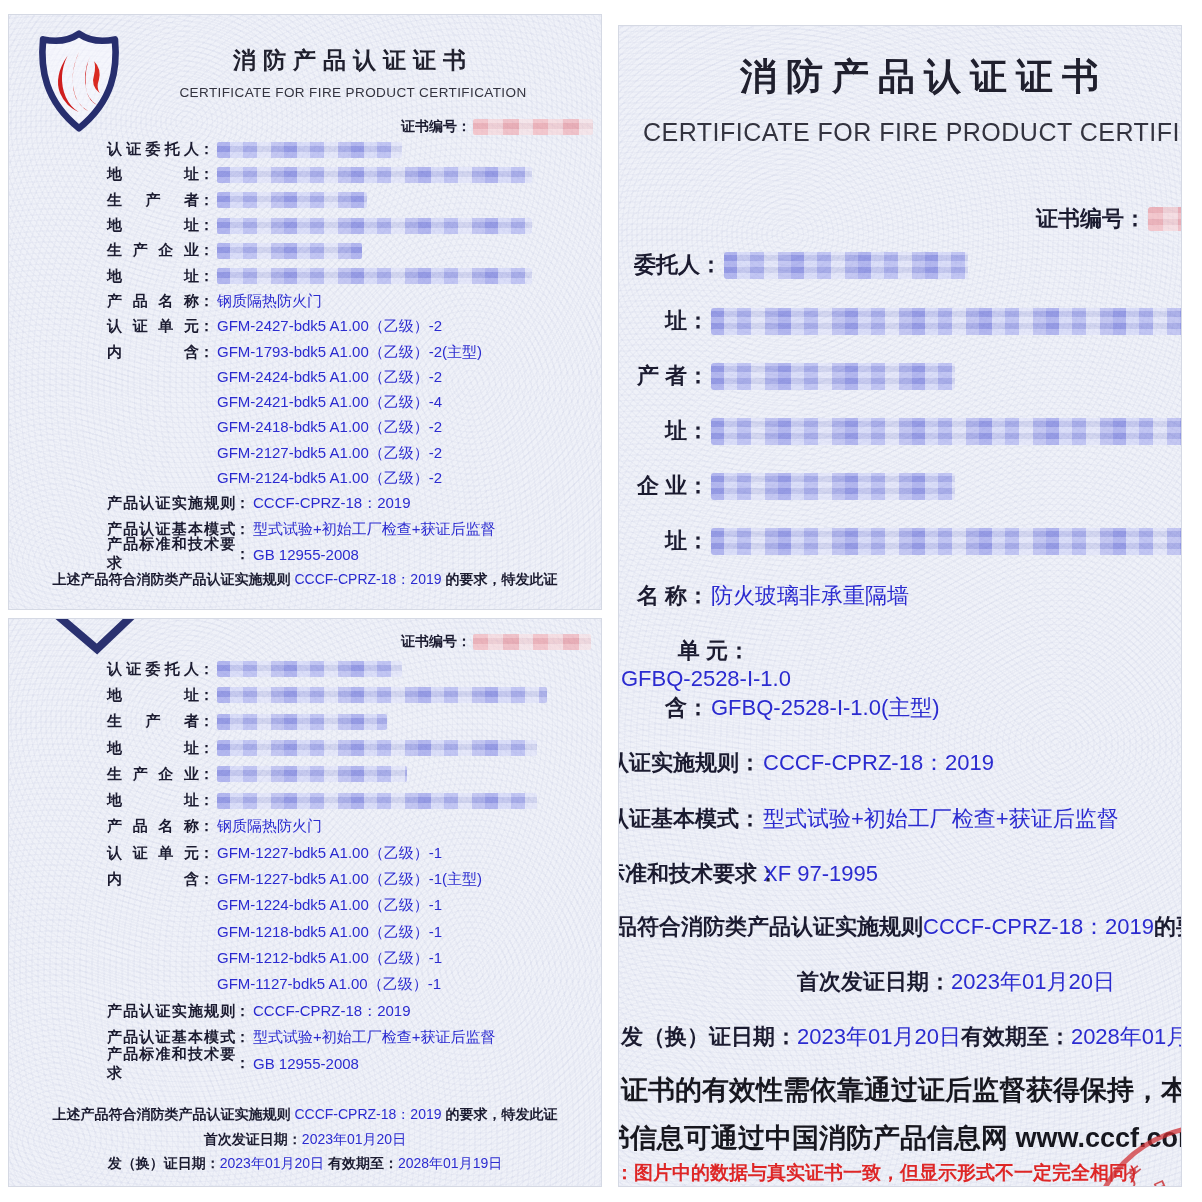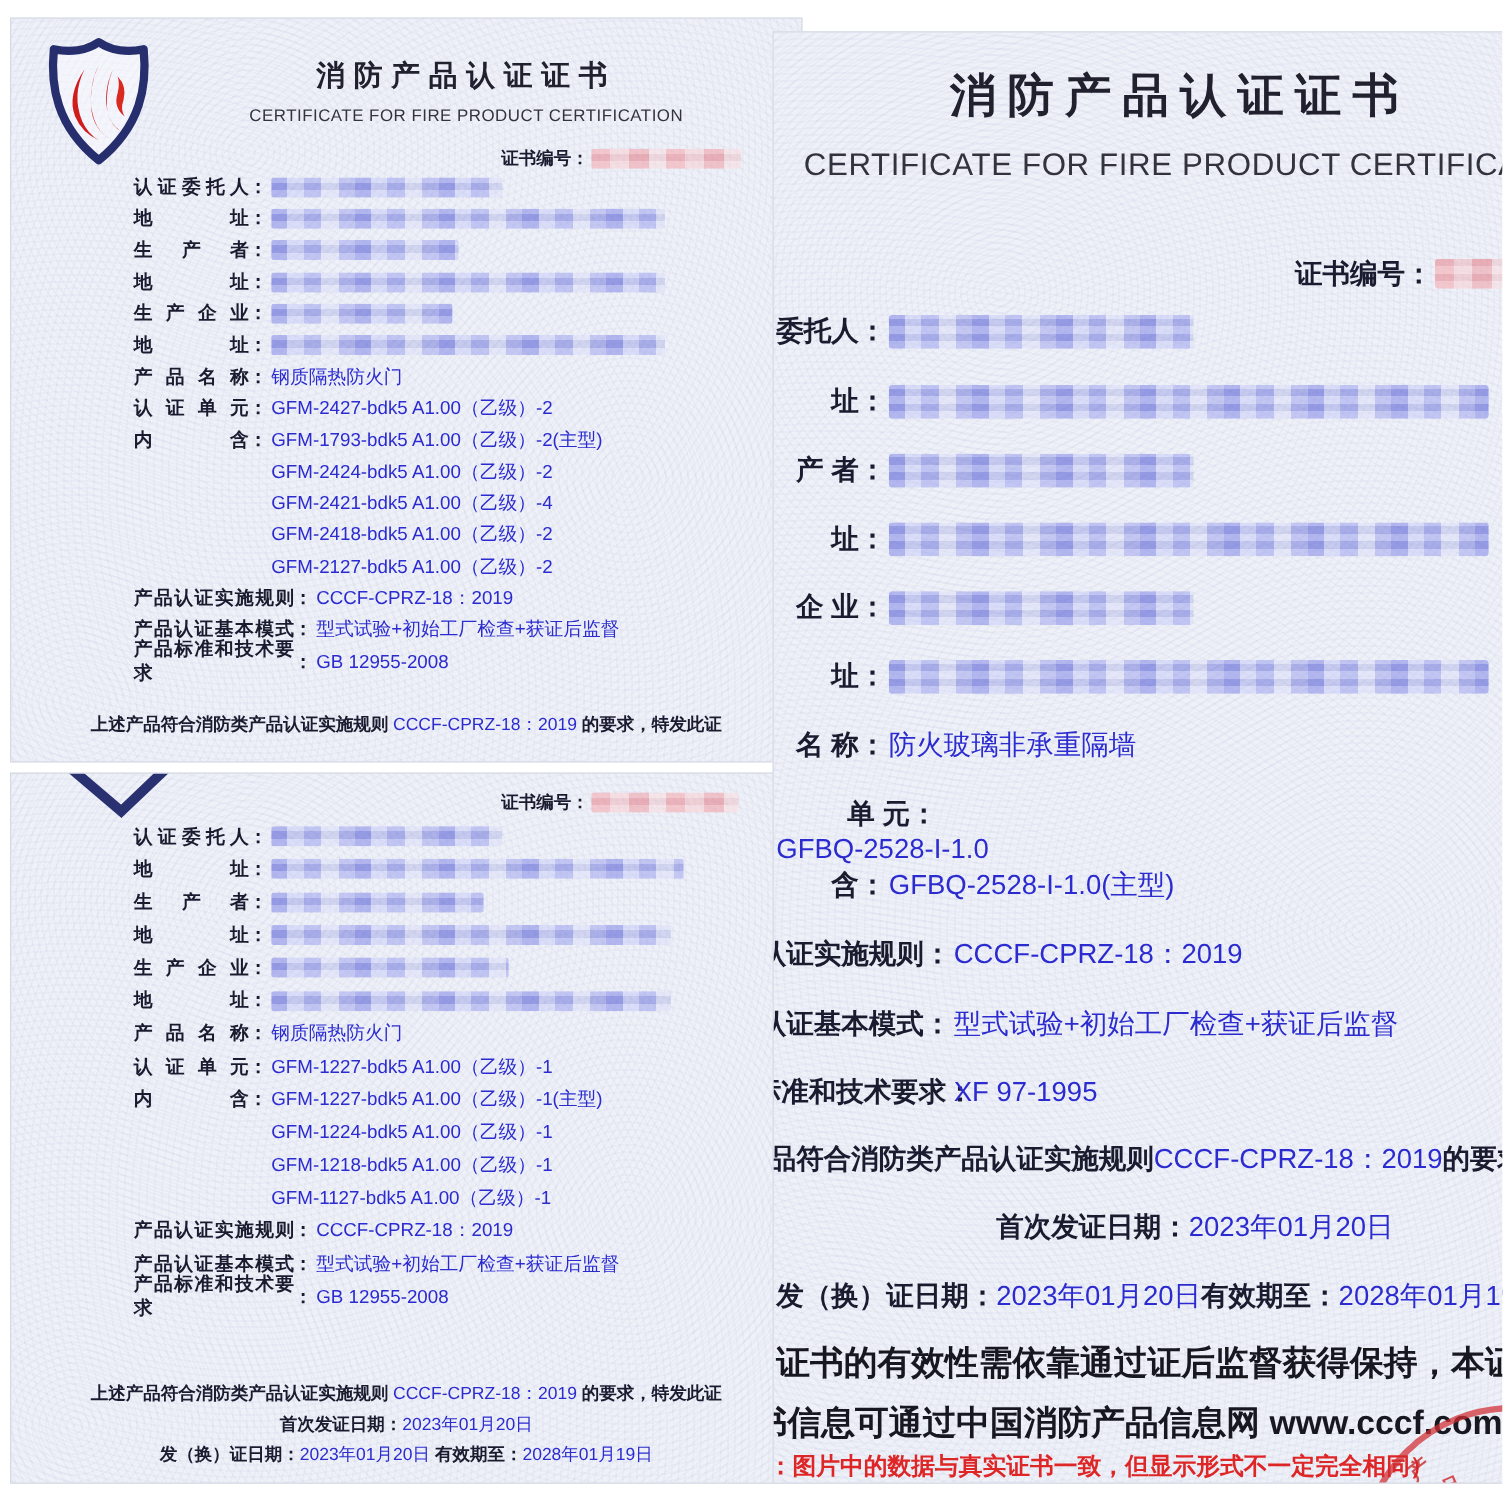--- a/index.html
+++ b/index.html
@@ -3,21 +3,21 @@
 <meta charset="utf-8">
 <style>
   html,body{margin:0;padding:0;background:#fff;}
   #stage{position:relative;width:1202px;height:1202px;background:#fff;overflow:hidden;
          font-family:"Liberation Sans","DejaVu Sans",sans-serif;}
   .panel{position:absolute;border:1px solid #d5d9e4;overflow:hidden;
     background:
       repeating-radial-gradient(circle at 30% 18%, rgba(128,138,188,.055) 0 1.5px, transparent 1.5px 5px),
       repeating-radial-gradient(circle at 78% 62%, rgba(128,138,188,.05) 0 1.5px, transparent 1.5px 6px),
       repeating-radial-gradient(circle at 8% 92%, rgba(128,138,188,.05) 0 1.5px, transparent 1.5px 5.5px),
-      #eff1f8; padding-left: 40px;}
+      #eff1f8;}
   #panel-a{left:8px;top:14px;width:592px;height:594px;}
   #panel-b{left:8px;top:618px;width:592px;height:567px;}
   #panel-c{left:618px;top:25px;width:562px;height:1160px;}
   .ink{color:#1b1b30;text-align:center;} .blue{color:#2b2bd0;}
   
   .hdr{position:absolute;top:30px;left:0;right:0;text-align:center;padding-left:96px;}
   .hdr .t{font-size:23px;font-weight:bold;letter-spacing:7px;color:#20202e;}
   .hdr .s{font-size:13.5px;color:#33333f;margin-top:9px;letter-spacing:.4px;}
   .certno{position:absolute;display:flex;align-items:center;font-size:14px;font-weight:bold;}
   .rows{position:absolute;left:98px;right:8px;}
@@ -137,20 +137,24 @@
         </div>
       <div class="row">
           <span class="ind"></span>
           <span class="val blue">GFM-2418-bdk5 A1.00（乙级）-2</span>
         </div>
       <div class="row">
           <span class="ind"></span>
           <span class="val blue">GFM-2127-bdk5 A1.00（乙级）-2</span>
         </div>
       <div class="row">
+          <span class="ind"></span>
+          <span class="val blue">GFM-2124-bdk5 A1.00（乙级）-2</span>
+        </div>
+      <div class="row">
         <span class="lblw">产品认证实施规则</span>
           <span class="cln">：</span>
           <span class="val blue">CCCF-CPRZ-18：2019</span>
       </div>
       <div class="row">
         <span class="lblw">产品认证基本模式</span>
           <span class="cln">：</span>
           <span class="val blue">型式试验+初始工厂检查+获证后监督</span>
       </div>
       <div class="row">
@@ -220,20 +224,24 @@
           <span class="cln">：</span>
           <span class="val blue">GFM-1227-bdk5 A1.00（乙级）-1(主型)</span>
       </div>
       <div class="row">
           <span class="ind"></span>
           <span class="val blue">GFM-1224-bdk5 A1.00（乙级）-1</span>
         </div>
       <div class="row">
           <span class="ind"></span>
           <span class="val blue">GFM-1218-bdk5 A1.00（乙级）-1</span>
+        </div>
+      <div class="row">
+          <span class="ind"></span>
+          <span class="val blue">GFM-1212-bdk5 A1.00（乙级）-1</span>
         </div>
       <div class="row">
           <span class="ind"></span>
           <span class="val blue">GFM-1127-bdk5 A1.00（乙级）-1</span>
         </div>
       <div class="row">
         <span class="lblw">产品认证实施规则</span>
           <span class="cln">：</span>
           <span class="val blue">CCCF-CPRZ-18：2019</span>
       </div>
@@ -259,21 +267,21 @@
     </div>
   </div>
 
   <div class="panel" id="panel-c">
     <div class="chdr-t">消防产品认证证书</div>
     <div class="chdr-s">CERTIFICATE FOR FIRE PRODUCT CERTIFICATION</div>
     <div class="crow" style="top:178px;left:417px;">
       <span class="ink" style="font-weight:bold;">证书编号：</span>
       <span class="mosaic pink h24" style="width:80px;"></span>
     </div>
-    <div class="crow" style="top:224px;">
+    <div class="crow" style="top:224px;margin-left:13px;">
       <span class="clbl">委托人：</span>
         <span class="mosaic h27" style="width:244px;"></span>
     </div>
     <div class="crow" style="top:280px;">
       <span class="clbl">址：</span>
         <span class="mosaic h27" style="width:480px;"></span>
     </div>
     <div class="crow" style="top:335px;">
       <span class="clbl">产 者：</span>
         <span class="mosaic h27" style="width:244px;"></span>

